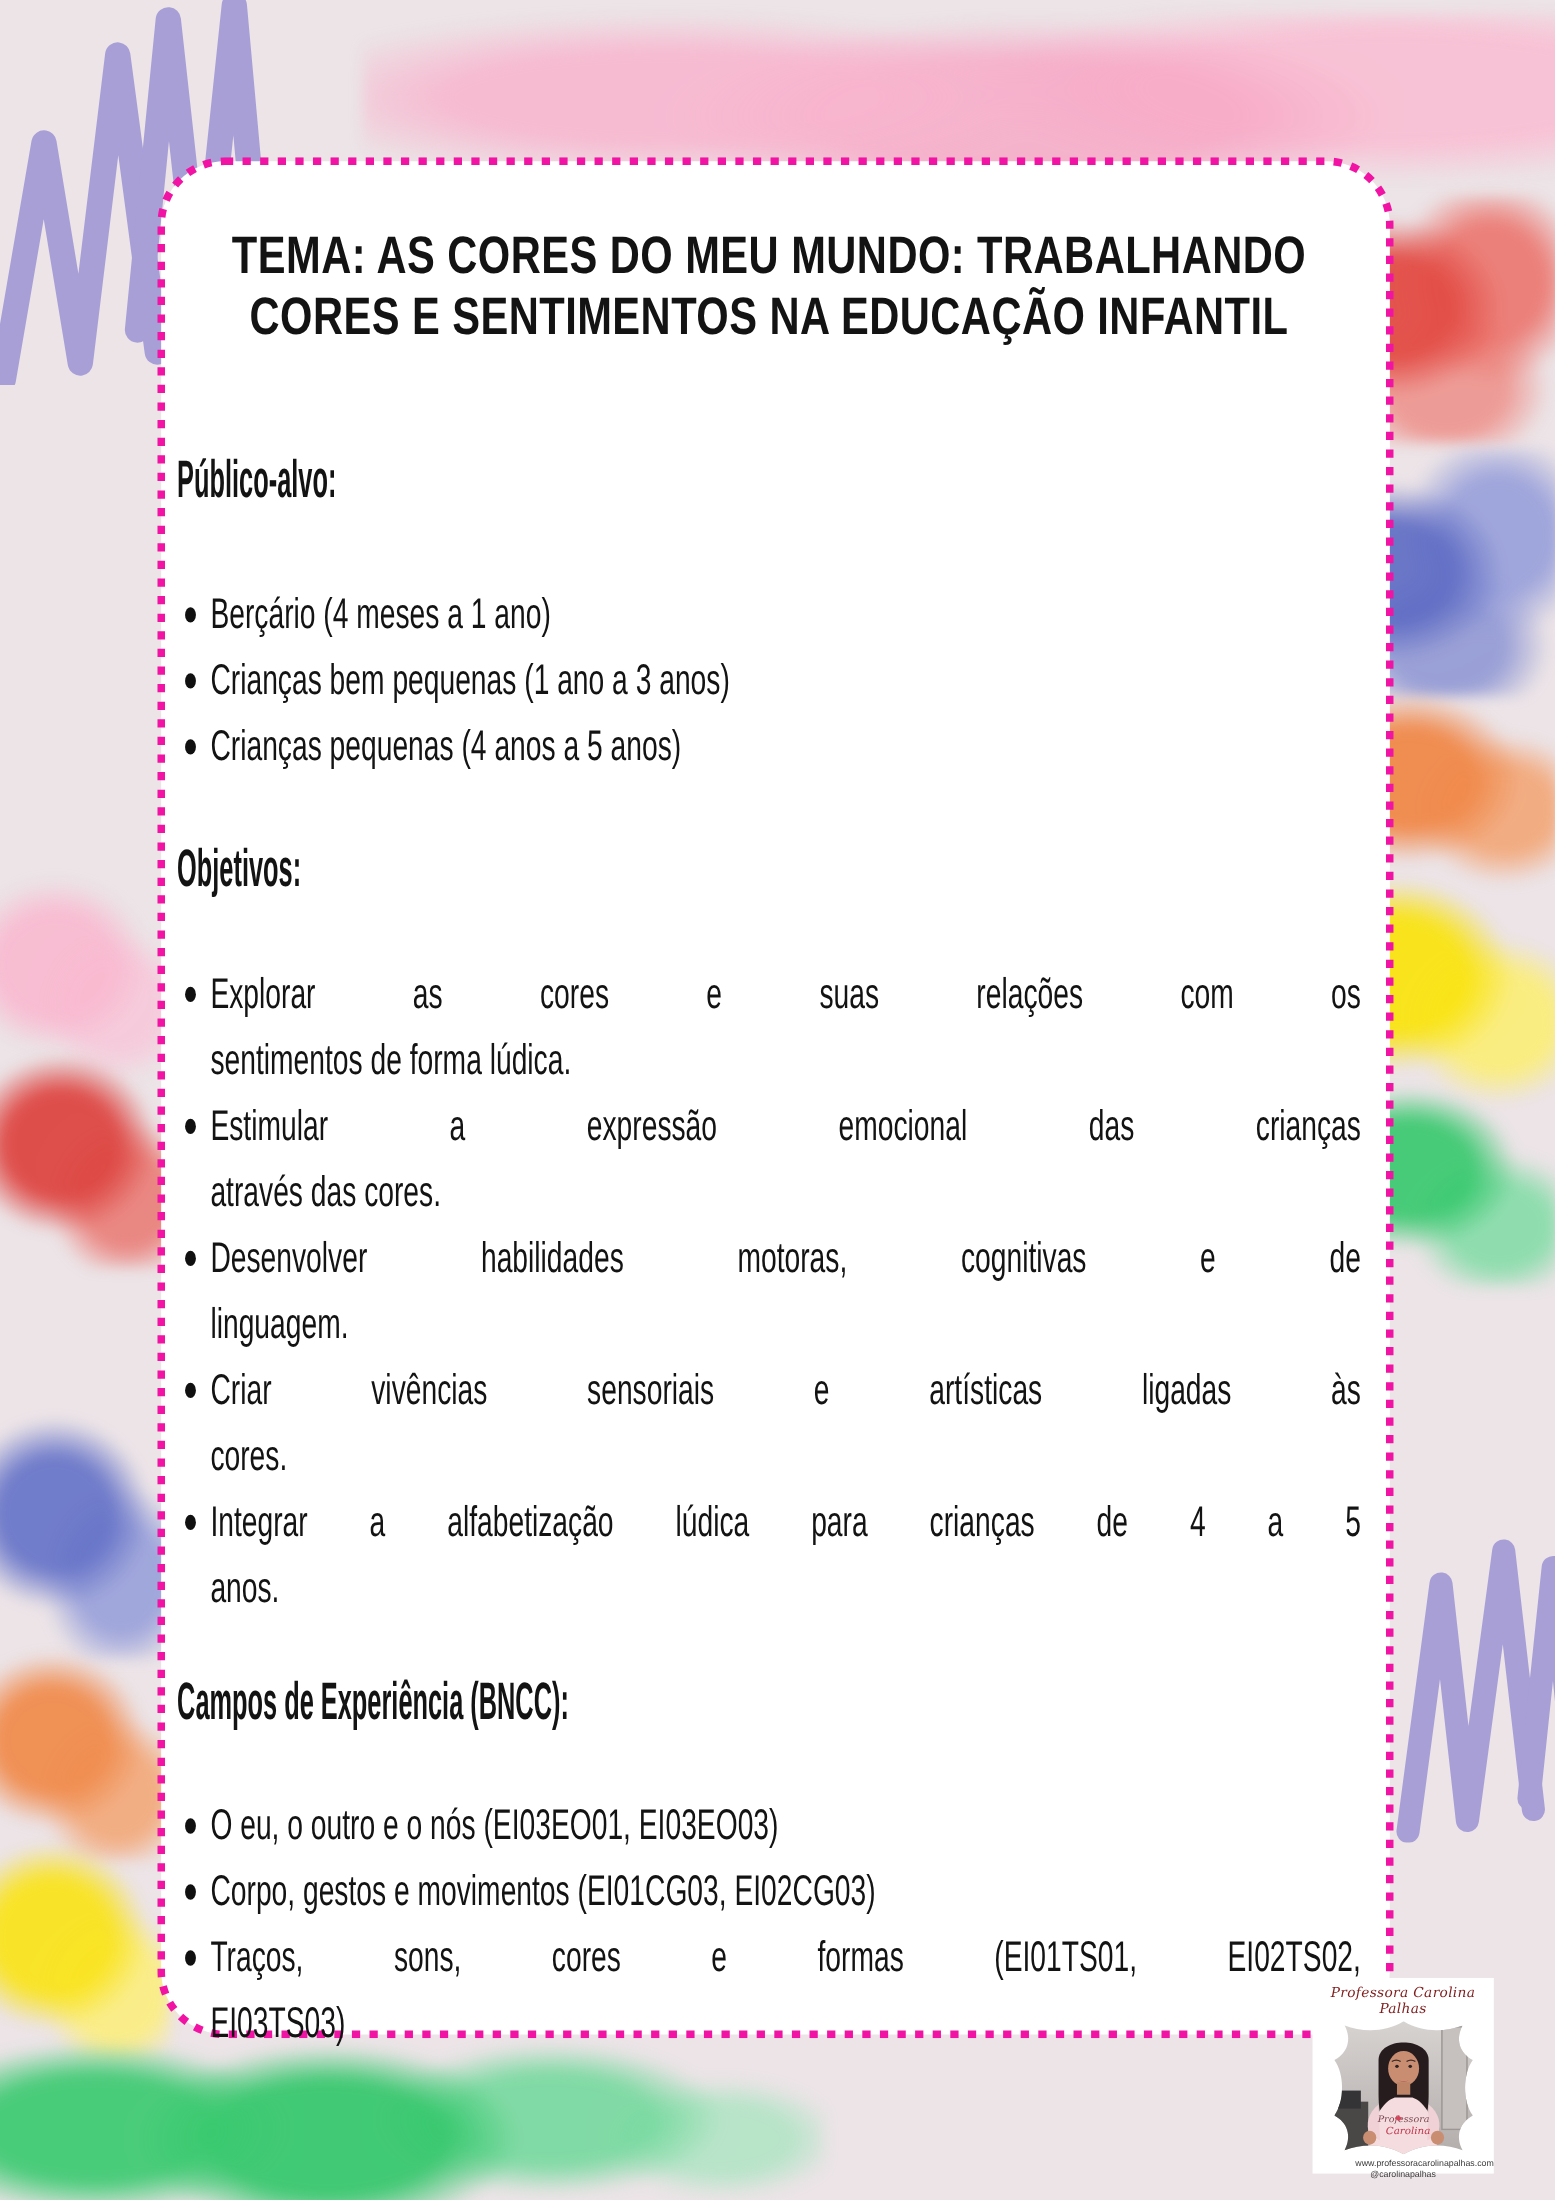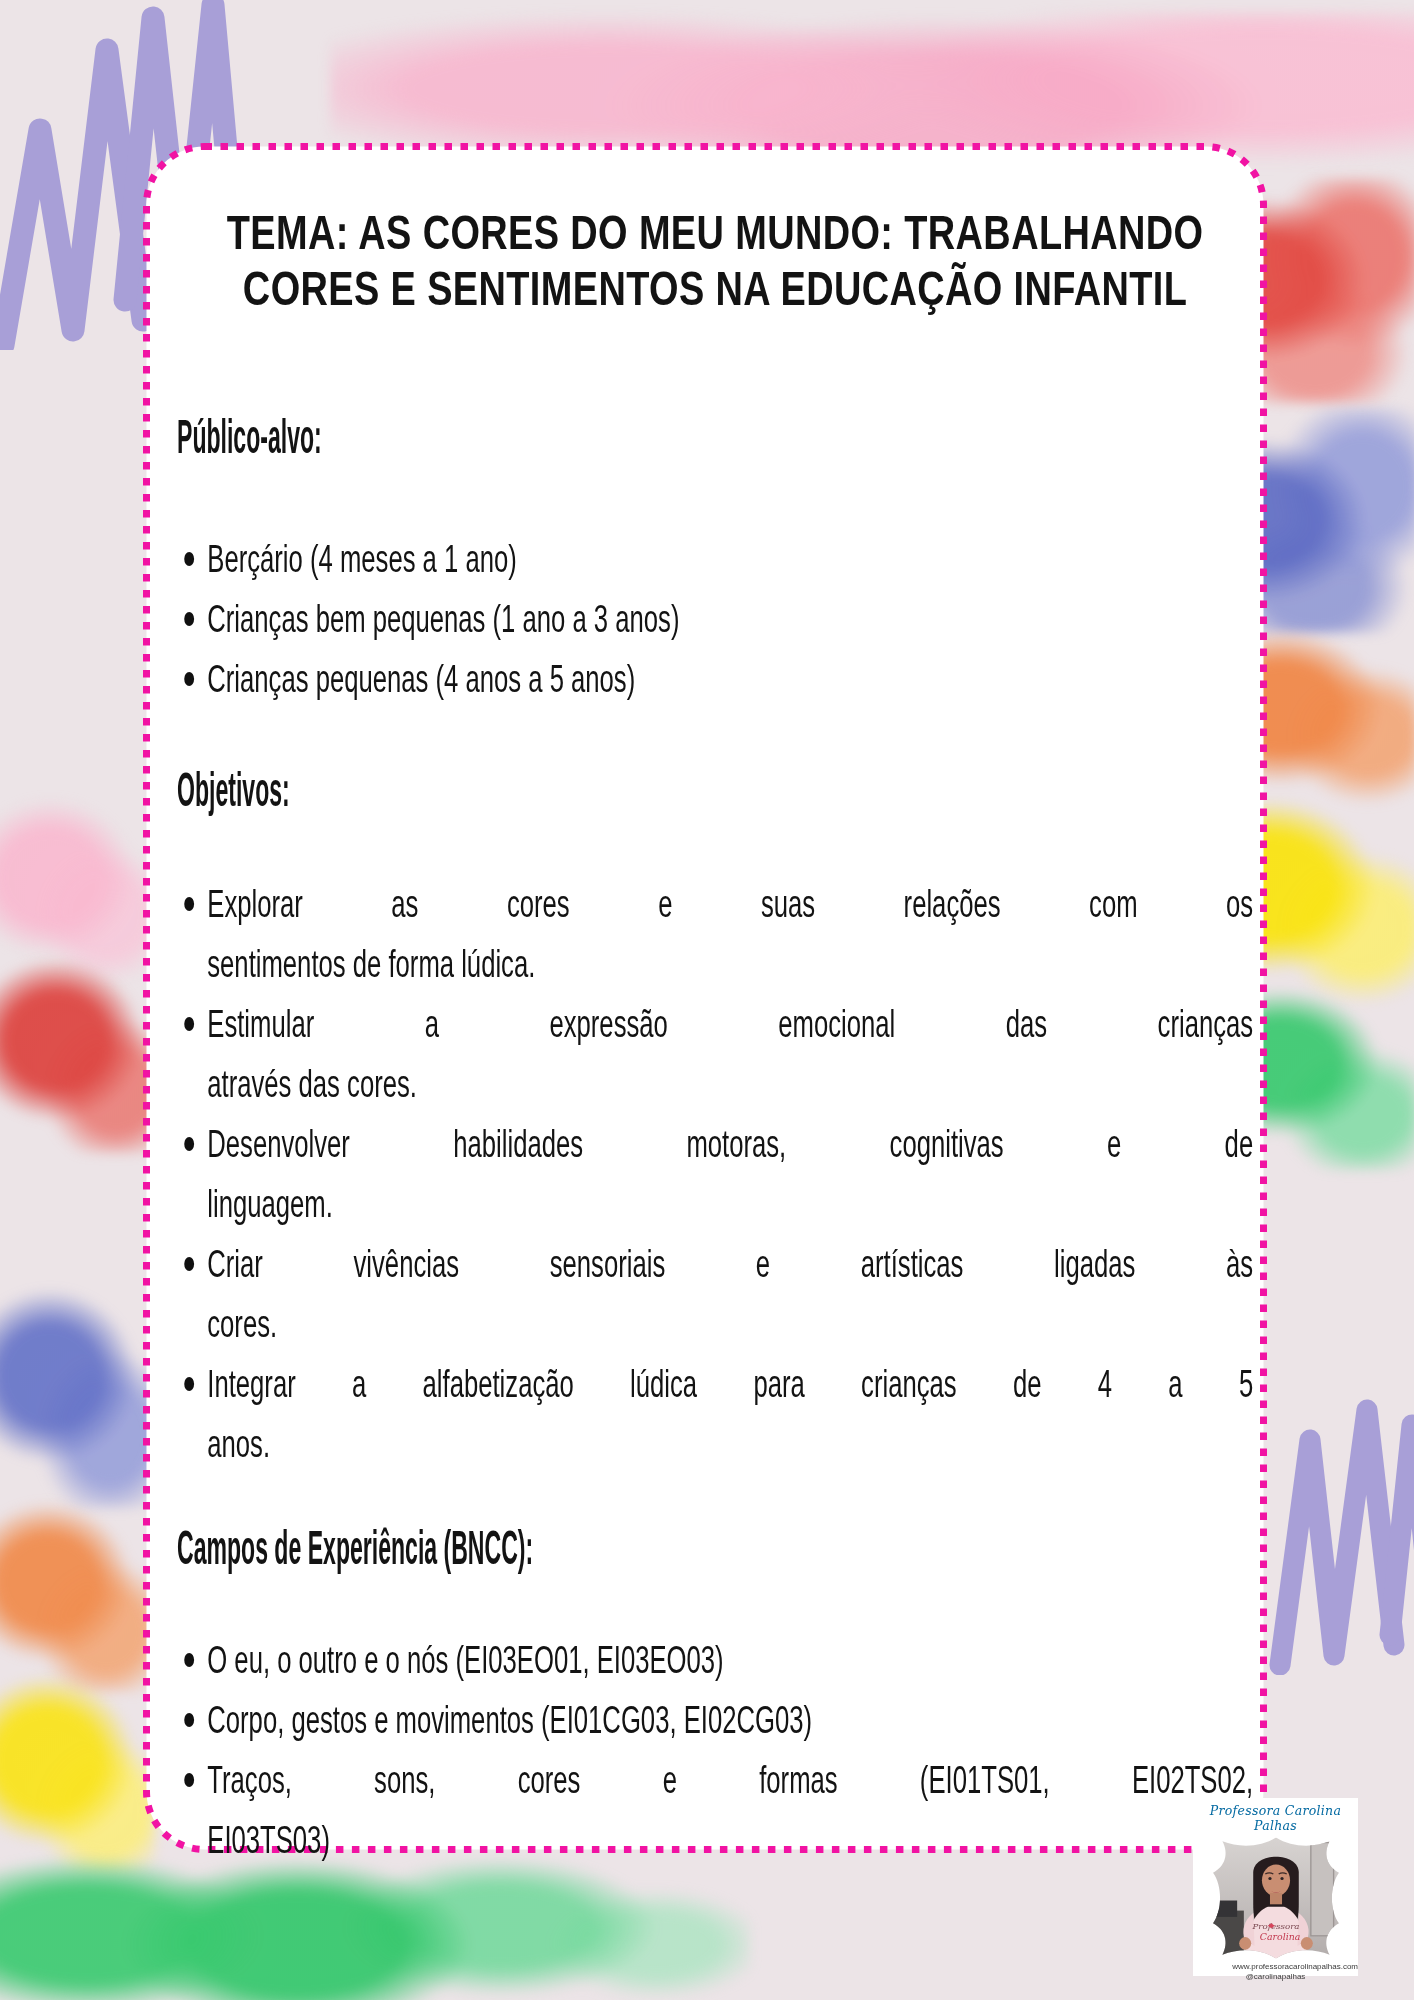--- a/index.html
+++ b/index.html
@@ -47,42 +47,42 @@
     radial-gradient(50% 50% at 75% 70%, rgba(252,238,120,.85) 0 42%, rgba(252,238,120,0) 72%);}
   .splat-green-bottom{left:-30px;top:1848px;width:780px;height:175px;background:
     radial-gradient(30% 60% at 15% 50%, rgba(56,201,110,.9) 0 45%, rgba(56,201,110,0) 75%),
     radial-gradient(30% 65% at 42% 55%, rgba(47,198,104,.9) 0 45%, rgba(47,198,104,0) 75%),
     radial-gradient(28% 55% at 68% 45%, rgba(110,216,153,.85) 0 42%, rgba(110,216,153,0) 72%),
     radial-gradient(20% 45% at 88% 55%, rgba(150,228,181,.6) 0 40%, rgba(150,228,181,0) 70%);}
   .scribble{position:absolute;z-index:1;pointer-events:none;}
   
   .card{position:absolute;left:143px;top:143px;width:1124px;height:1710px;z-index:2;}
   .card-border-svg{position:absolute;left:0;top:0;}
-  .content{position:absolute;left:16px;top:0;width:1124px;height:1710px;padding:62px 30px 0 18px;box-sizing:border-box;}
+  .content{position:absolute;left:0;top:0;width:1124px;height:1710px;padding:62px 30px 0 18px;box-sizing:border-box;}
   .squeeze{width:152%;transform:scaleX(0.658);transform-origin:0 0;}
   .title{font-size:48px;line-height:56px;font-weight:bold;text-align:center;letter-spacing:.5px;
          transform:scaleX(1.2);transform-origin:50% 0;}
   h2.sec{font-size:48px;line-height:52px;font-weight:bold;margin:0;
          transform:scaleX(0.73);transform-origin:0 0;}
   #h-publico{margin-top:94px;}
   #h-objetivos{margin-top:55px;}
   #h-campos{margin-top:48px;}
   ul.blist{list-style:none;margin:0;padding:0;font-size:39px;line-height:60px;}
   #list-publico{margin-top:66px;}
   #list-objetivos{margin-top:58px;}
   #list-campos{margin-top:56px;}
   ul.blist li{position:relative;padding-left:46px;}
   ul.blist li::before{content:'';position:absolute;left:11px;top:23px;width:15px;height:14px;
                       border-radius:50%;background:#101010;}
   .jline{text-align:left;}
   .jline.just{text-align:justify;text-align-last:justify;}
   
   .badge{position:absolute;left:1193px;top:1798px;width:165px;height:178px;background:#ffffff;
          z-index:3;text-align:center;box-sizing:border-box;padding-top:5px;}
-  .badge-title{font-family:"DejaVu Serif",serif;font-style:italic;font-size:12.5px;color:#0369a1;letter-spacing:.3px;}
+  .badge-title{font-family:"DejaVu Serif",serif;font-style:italic;font-size:12.5px;color:#7f1d1d;letter-spacing:.3px;}
   .badge-photo{display:block;margin:2px auto 1px auto;}
   .badge-web{font-size:8px;line-height:10px;color:#3b3b3b;text-align:right;}
   .badge-handle{font-size:8px;line-height:10px;color:#3b3b3b;}
 </style>
 </head>
 <body>
 
 <div class="stage">
 
   <svg class="scribble" style="left:-15px;top:-10px;" width="300" height="360" viewBox="0 0 300 360">

